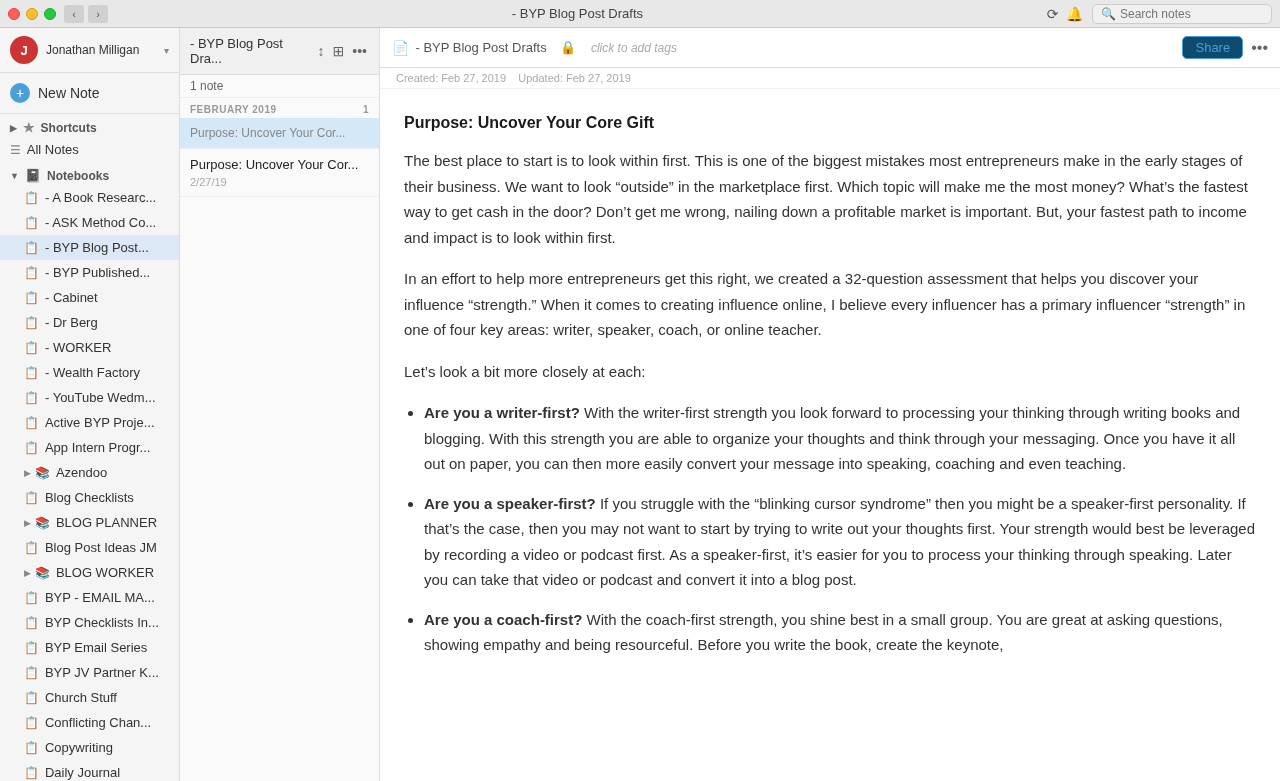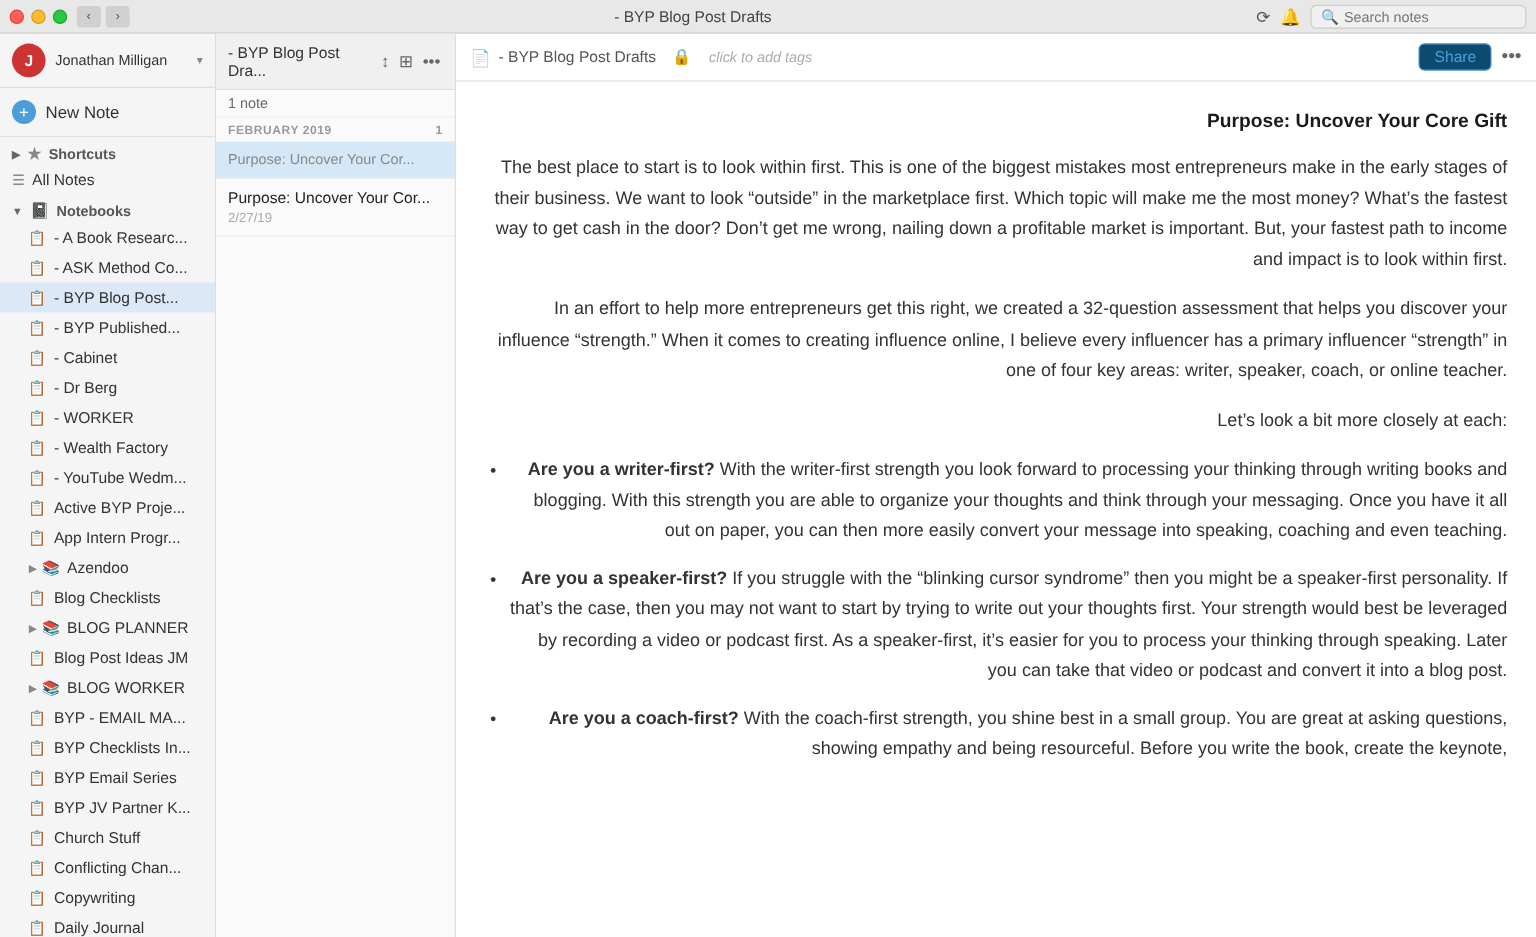--- a/index.html
+++ b/index.html
@@ -174,21 +174,21 @@
     }
     .editor-content::-webkit-scrollbar { width: 6px; }
     .editor-content::-webkit-scrollbar-thumb { background: #ddd; border-radius: 3px; }
 
     .note-title {
       font-size: 22px; font-weight: 600;
       color: #1a1a1a; margin-bottom: 24px;
       line-height: 1.3;
     }
 
-    .note-body { font-size: 15px; line-height: 1.7; color: #333; text-align: right; }
+    .note-body { font-size: 15px; line-height: 1.7; color: #333; }
     .note-body p { margin-bottom: 16px; }
     .note-body h3 { font-size: 16px; font-weight: bold; margin-bottom: 12px; color: #1a1a1a; }
     .note-body ul { padding-left: 20px; }
     .note-body li { margin-bottom: 14px; }
     .note-body strong { font-weight: 700; }
   </style>
 </head>
 <body>
 
 <div class="titlebar">
@@ -378,20 +378,25 @@
       <div class="editor-toolbar-left">
         <span class="note-icon">📄</span>
         <span class="breadcrumb">- BYP Blog Post Drafts</span>
         <span class="lock-icon">🔒</span>
         <span class="tags-hint">click to add tags</span>
       </div>
       <div class="editor-toolbar-right">
         <button class="share-btn">Share</button>
         <button class="more-btn">•••</button>
       </div>
+    </div>
+    <div class="editor-meta">
+      <span>Created: Feb 27, 2019</span>
+      &nbsp;&nbsp;
+      <span>Updated: Feb 27, 2019</span>
     </div>
     <div class="editor-content">
       <div class="note-body">
         <h3>Purpose: Uncover Your Core Gift</h3>
         <div id="paragraphs">
             <p>The best place to start is to look within first. This is one of the biggest mistakes most entrepreneurs make in the early stages of their business. We want to look “outside” in the marketplace first. Which topic will make me the most money? What’s the fastest way to get cash in the door? Don’t get me wrong, nailing down a profitable market is important. But, your fastest path to income and impact is to look within first.</p>
             <p>In an effort to help more entrepreneurs get this right, we created a 32-question assessment that helps you discover your influence “strength.” When it comes to creating influence online, I believe every influencer has a primary influencer “strength” in one of four key areas: writer, speaker, coach, or online teacher.</p>
             <p>Let’s look a bit more closely at each:</p>
           </div>
         <ul id="bullets">

